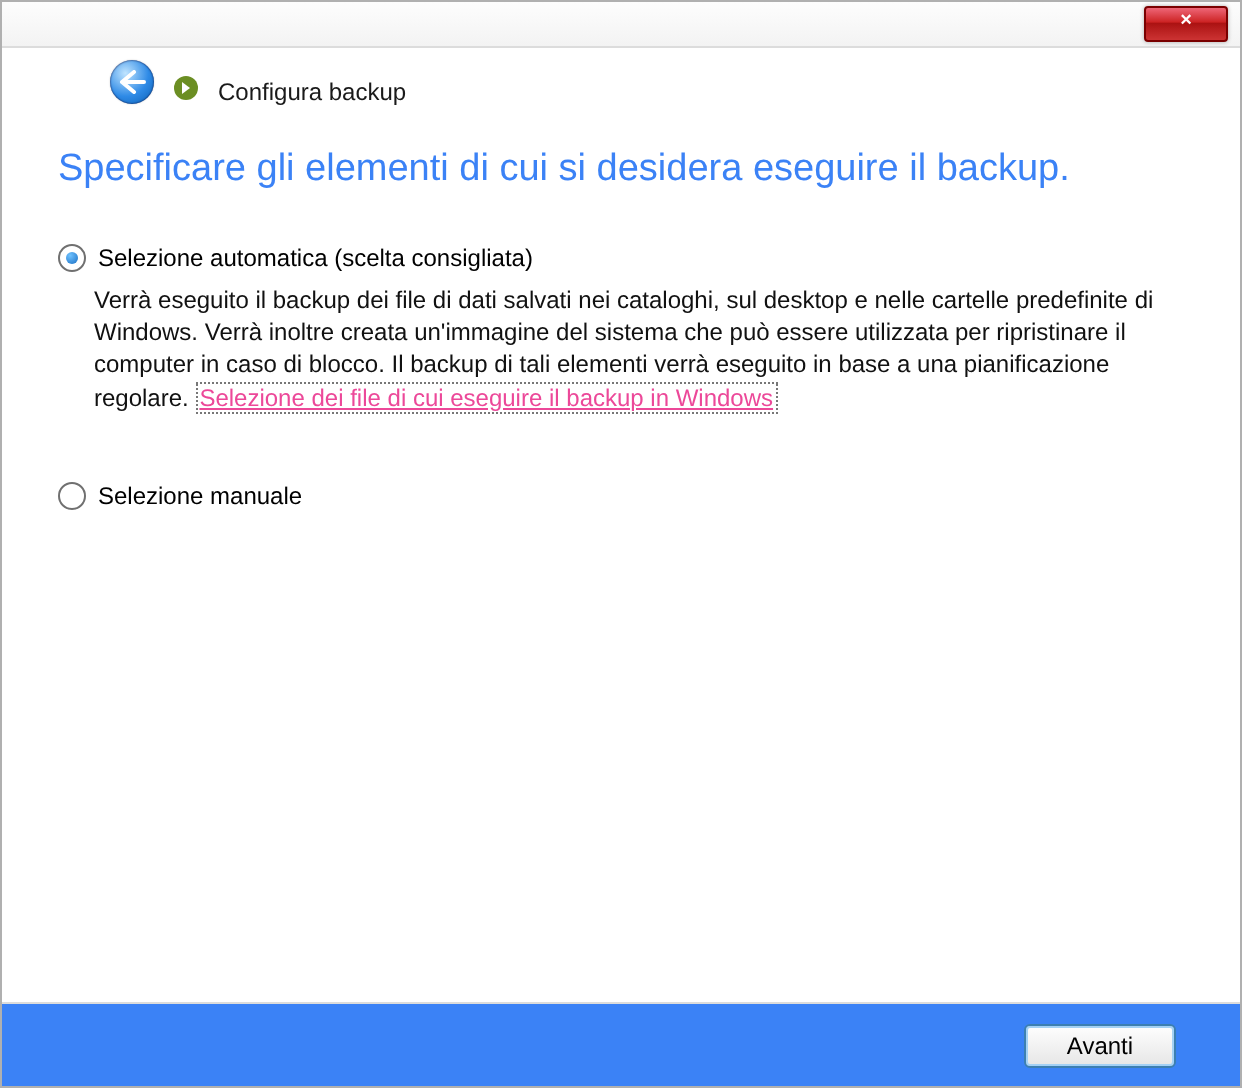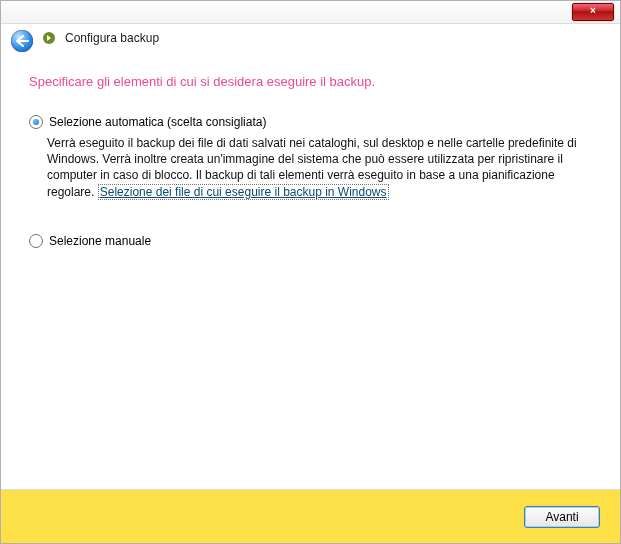--- a/index.html
+++ b/index.html
@@ -41,23 +41,24 @@
     font-size: 10px;
     font-weight: bold;
     text-align: center;
     line-height: 14px;
     cursor: pointer;
     box-shadow: 0 0 2px rgba(0,0,0,.3);
   }
   
   .header {
     display: flex;
-    align-items: flex-start;
+    align-items: flex-end;
     gap: 8px;
     padding: 6px 10px 10px 10px;
+    margin-left: 44px;
   }
   .back-arrow {
     width: 22px;
     height: 22px;
     border-radius: 50%;
     background: radial-gradient(circle at 35% 30%, #bfe4ff, #2e8ae6 55%, #0a5fb4);
     position: relative;
     cursor: pointer;
     box-shadow: inset 0 0 1px #003, 0 0 1px rgba(0,0,0,.2);
   }
@@ -67,22 +68,22 @@
     color: #1a1a1a;
     font-size: 12px;
     position: relative;
     top: 1px;
   }
   
   .content {
     padding: 4px 28px 0 28px;
   }
   .heading {
-    color: #ec4899;
-    font-size: 13px;
+    color: #3b82f6;
+    font-size: 19px;
     margin: 8px 0 26px 0;
   }
   .option-block { margin-bottom: 34px; }
   .radio-row {
     display: flex;
     align-items: flex-start;
     gap: 6px;
     cursor: pointer;
     margin-bottom: 6px;
   }
@@ -103,37 +104,37 @@
   }
   .radio-label { font-size: 12px; }
   .option-desc {
     margin-left: 18px;
     color: #111;
     font-size: 12px;
     line-height: 1.35;
     max-width: 540px;
   }
   .option-desc a {
-    color: #0c4a6e;
+    color: #ec4899;
     text-decoration: underline;
     border: 1px dotted #777;
     padding: 0 1px;
   }
   
   .footer {
     position: absolute;
     bottom: 0; left: 0; right: 0;
-    height: 54px;
-    background: #fde047;
+    height: 42px;
+    background: #3b82f6;
     border-top: 1px solid #dcdcdc;
     display: flex;
     justify-content: flex-end;
     align-items: center;
     gap: 8px;
-    padding-right: 20px;
+    padding-right: 32px;
     box-sizing: border-box;
   }
   .btn {
     min-width: 76px;
     height: 22px;
     border: 1px solid #8a8a8a;
     border-radius: 3px;
     background: linear-gradient(#fefefe, #e6e6e6);
     font-size: 12px;
     font-family: inherit;

